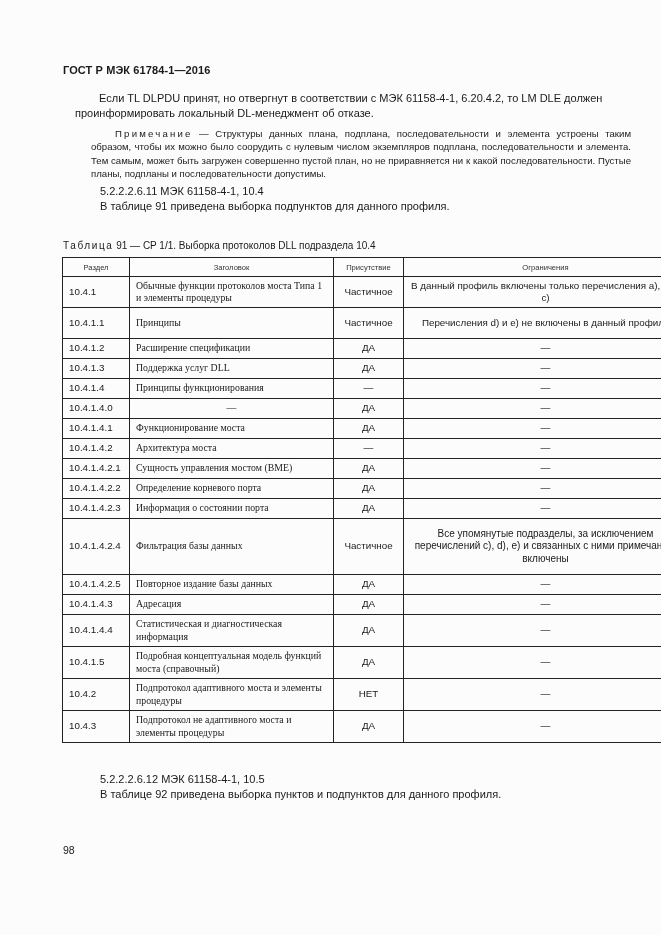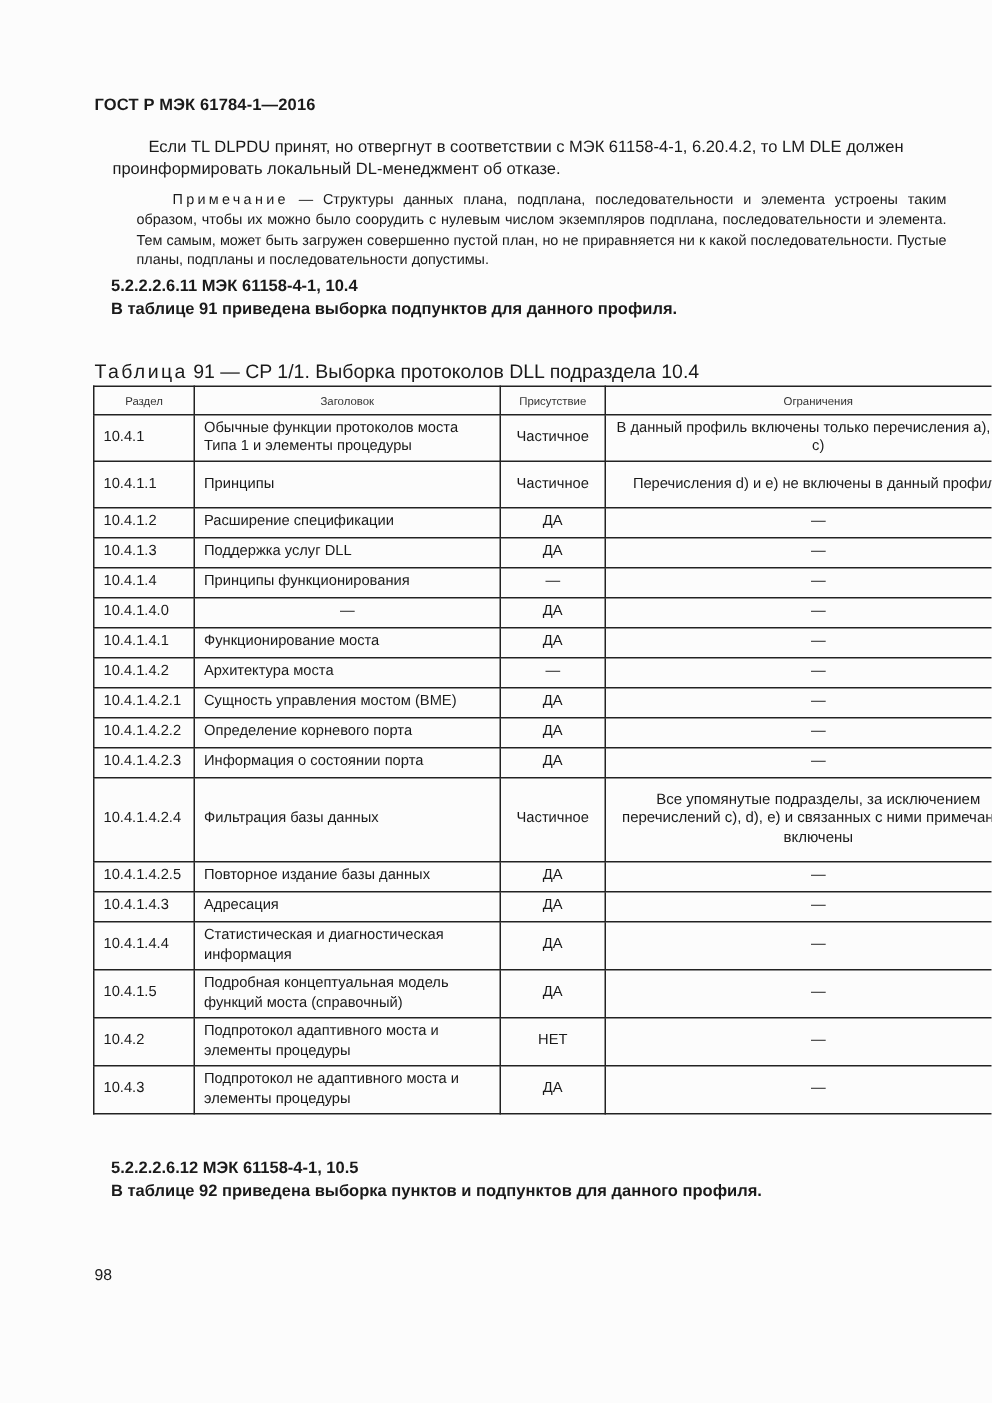--- a/index.html
+++ b/index.html
@@ -21,47 +21,47 @@
   }
   .indent { text-indent: 24px; }
   .note {
     position: absolute; left: 63px; width: 540px;
     font-size: 9.6px; line-height: 13.3px;
     text-align: justify;
     margin-left: 28px;
   }
   .spaced { letter-spacing: 2.2px; }
   .block {
-    position: absolute; left: 74px; width: 520px;
-    font-size: 11px; line-height: 15px; font-weight: bold;
+    position: absolute; left: 100px; width: 520px;
+    font-size: 11px; line-height: 15px;
   }
   .caption {
     position: absolute; left: 63px; top: 240px;
-    font-size: 13px;
+    font-size: 10px;
   }
   table.data {
     position: absolute; left: 62px; top: 257px;
     width: 626px;
     border-collapse: collapse;
     font-size: 9.8px;
     padding-left: 12px;
   }
   table.data th, table.data td {
     border: 1px solid #222;
     padding: 0 6px;
     vertical-align: middle;
   }
   table.data th {
     font-weight: normal; font-size: 7.6px;
     height: 18px; text-align: center;
     color: #333;
   }
   table.data td { line-height: 12.5px; }
   td.c-sec { width: 54px; }
-  td.c-title { width: 191px; }
+  td.c-title { width: 191px; font-family: Liberation Serif, serif; }
   td.c-pres { width: 57px; text-align: center; }
   td.c-lim { text-align: center; }
   td.center { text-align: center; }
   .page-num {
     position: absolute; left: 63px; top: 844px;
     font-size: 10.5px;
   }
 </style>
 </head>
 <body>

